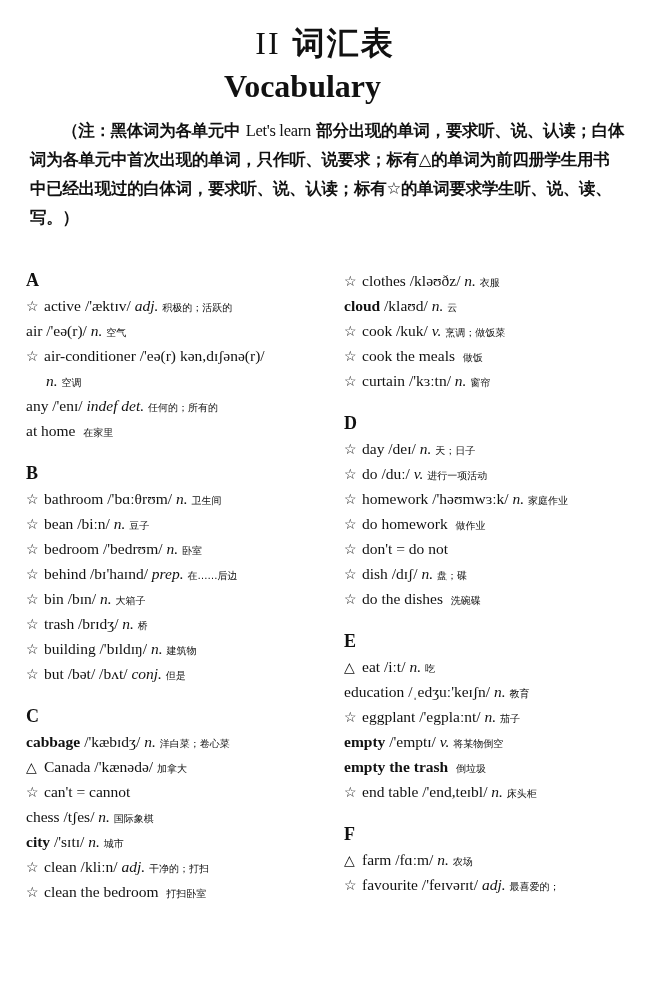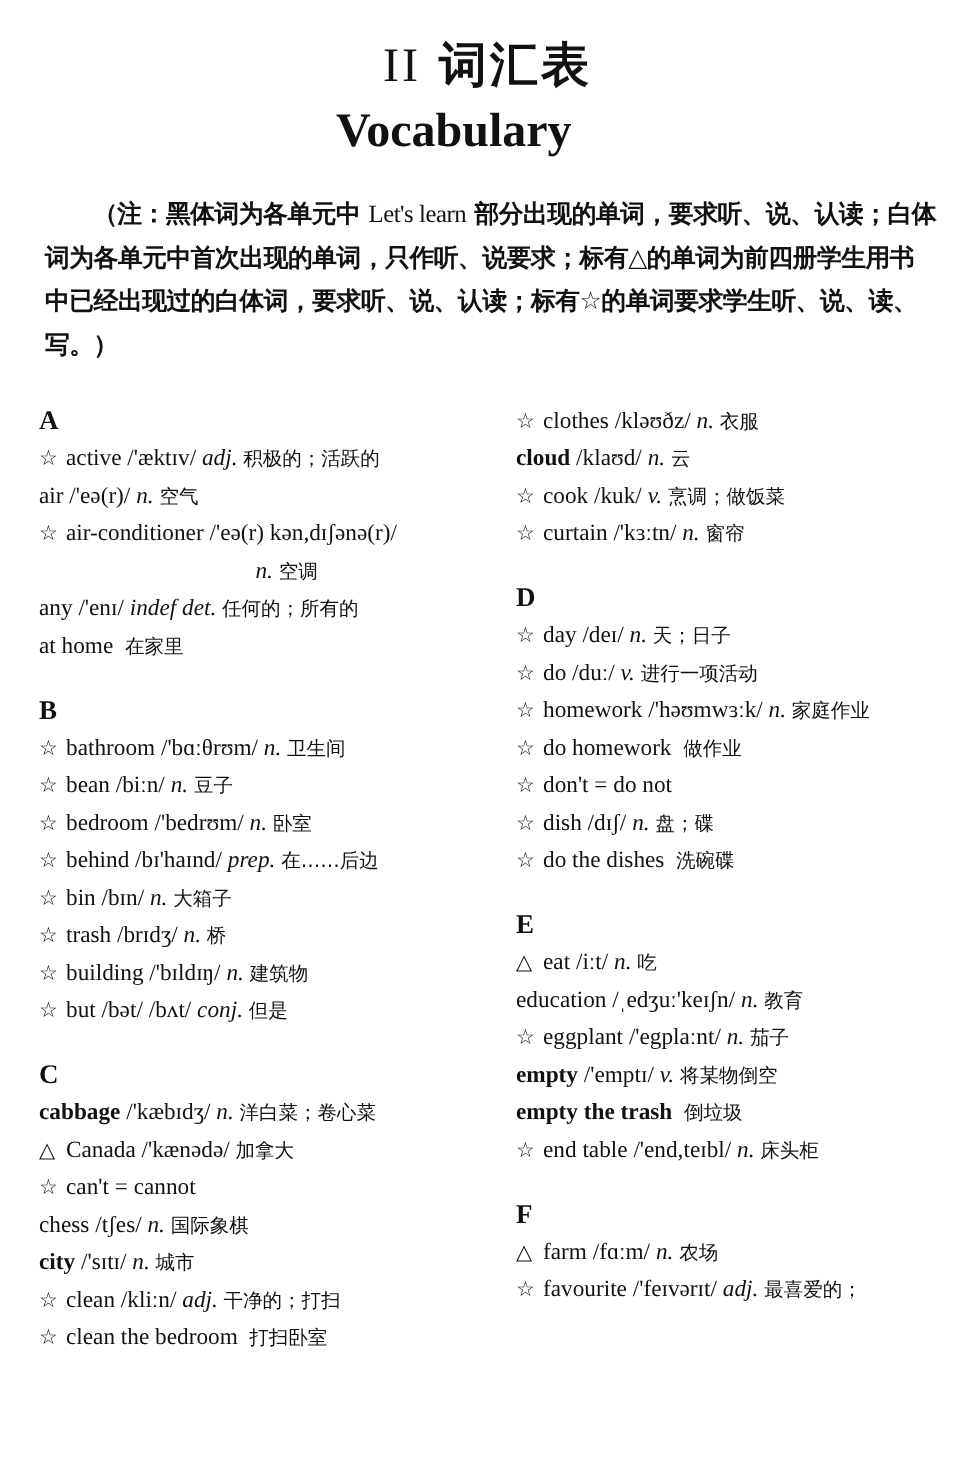--- a/index.html
+++ b/index.html
@@ -11,36 +11,36 @@
       position: absolute; top: 22px; left: 0; width: 650px; text-align: center;
       font-size: 32px; font-weight: bold; letter-spacing: 2px;
       font-family: "DejaVu Sans", sans-serif;
     }
     .title-cn .roman { font-family: "Liberation Serif", serif; font-weight: normal; margin-right: 12px; }
     .title-en {
       position: absolute; top: 68px; left: 0; width: 605px; text-align: center;
       font-size: 32px; font-weight: bold; font-family: "Liberation Serif", serif;
     }
     .note {
-      position: absolute; top: 128px; left: 30px; width: 595px;
+      position: absolute; top: 116px; left: 30px; width: 595px;
       font-size: 16.5px; line-height: 29px; text-indent: 32px;
       font-family: "DejaVu Sans", sans-serif; font-weight: bold; letter-spacing: -0.3px;
     }
     .note .latin { font-family: "Liberation Serif", serif; font-weight: normal; }
     .col { position: absolute; top: 268px; }
     .col.left { left: 26px; width: 310px; }
     .col.right { left: 344px; width: 300px; }
     .section { margin-bottom: 18px; }
     .letter { font-weight: bold; font-size: 18px; height: 25px; line-height: 25px; }
     .entry { font-size: 15.5px; height: 25px; line-height: 25px; white-space: nowrap; }
-    .entry.cont { padding-left: 20px; text-align: center; }
+    .entry.cont { padding-left: 20px; }
     .mark { display: inline-block; width: 18px; font-family: "DejaVu Sans", sans-serif; font-size: 14px; }
     .word.bold { font-weight: bold; text-align: right; }
     .pos { font-style: italic; }
-    .cn { font-family: "DejaVu Sans", sans-serif; font-size: 13px; }
+    .cn { font-family: "DejaVu Sans", sans-serif; font-size: 10px; }
   </style>
 </head>
 <body>
 
 <div class="title-cn">
   <span class="roman">II</span><span>词汇表</span>
 </div>
 <div class="title-en">Vocabulary</div>
 
 <div class="note">
@@ -78,20 +78,21 @@
       <div class="entry"><span class="mark">☆</span><span class="word">clean</span> <span class="phon">/kliːn/</span> <span class="pos">adj.</span> <span class="cn">干净的；打扫</span> </div>
       <div class="entry"><span class="mark">☆</span><span class="word">clean the bedroom</span> <span class="cn">打扫卧室</span> </div>
     </div>
 </div>
 
 <div class="col right">
   <div class="section">
       <div class="entry"><span class="mark">☆</span><span class="word">clothes</span> <span class="phon">/kləʊðz/</span> <span class="pos">n.</span> <span class="cn">衣服</span> </div>
       <div class="entry"><span class="word bold">cloud</span> <span class="phon">/klaʊd/</span> <span class="pos">n.</span> <span class="cn">云</span> </div>
       <div class="entry"><span class="mark">☆</span><span class="word">cook</span> <span class="phon">/kuk/</span> <span class="pos">v.</span> <span class="cn">烹调；做饭菜</span> </div>
+      <div class="entry"><span class="mark">☆</span><span class="word">cook the meals</span> <span class="cn">做饭</span> </div>
       <div class="entry"><span class="mark">☆</span><span class="word">curtain</span> <span class="phon">/'kɜːtn/</span> <span class="pos">n.</span> <span class="cn">窗帘</span> </div>
     </div>
   <div class="section">
       <div class="letter">D</div>
       <div class="entry"><span class="mark">☆</span><span class="word">day</span> <span class="phon">/deɪ/</span> <span class="pos">n.</span> <span class="cn">天；日子</span> </div>
       <div class="entry"><span class="mark">☆</span><span class="word">do</span> <span class="phon">/duː/</span> <span class="pos">v.</span> <span class="cn">进行一项活动</span> </div>
       <div class="entry"><span class="mark">☆</span><span class="word">homework</span> <span class="phon">/'həʊmwɜːk/</span> <span class="pos">n.</span> <span class="cn">家庭作业</span> </div>
       <div class="entry"><span class="mark">☆</span><span class="word">do homework</span> <span class="cn">做作业</span> </div>
       <div class="entry"><span class="mark">☆</span><span class="word">don't = do not</span> </div>
       <div class="entry"><span class="mark">☆</span><span class="word">dish</span> <span class="phon">/dɪʃ/</span> <span class="pos">n.</span> <span class="cn">盘；碟</span> </div>

